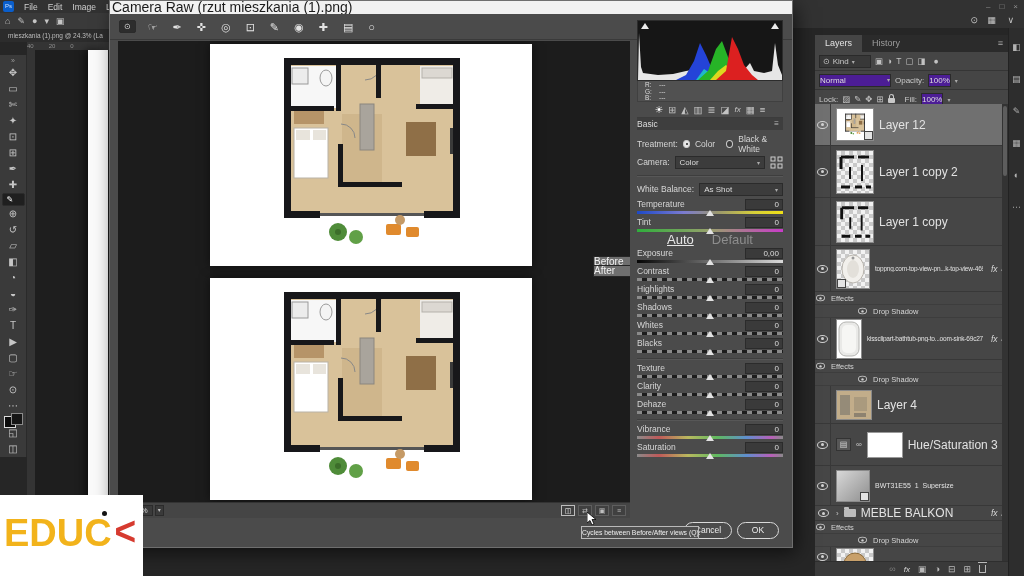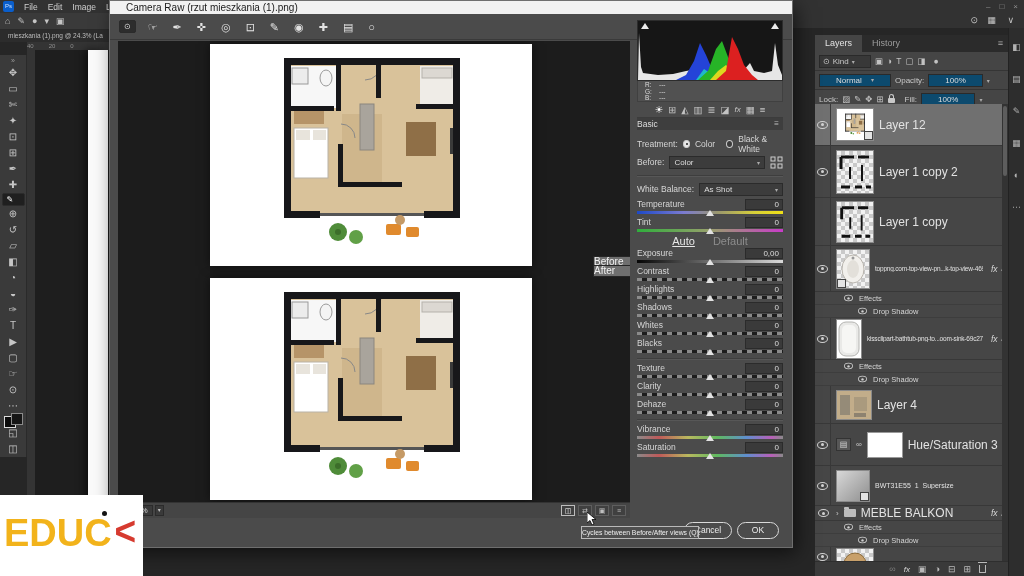--- a/index.html
+++ b/index.html
@@ -23,21 +23,21 @@
 #toolbar {position:absolute;left:0;top:55px;width:27px;height:402px;background:#3a3a3a;border-right:1px solid #2a2a2a;display:flex;flex-direction:column;align-items:center;padding-top:1px}
 #toolbar .collapse {font-size:7px;color:#9a9a9a;height:9px;line-height:9px}
 .tool {width:23px;height:16px;line-height:16px;text-align:center;font-size:10px;color:#c6c6c6}
 .tool.sel {background:#1f1f1f;color:#ffffff;border-radius:2px}
 #swatches {width:19px;height:19px;position:relative;margin-top:2px}
 #fgswatch {position:absolute;left:0;top:0;width:12px;height:12px;background:#0c0c0c;border:1px solid #dcdcdc}
 #bgswatch {position:absolute;right:0;bottom:0;width:12px;height:12px;background:#161616;border:1px solid #8a8a8a}
 
 
 #crdialog {position:absolute;left:110px;top:1px;width:682px;height:546px;z-index:10;box-shadow:0 0 0 1px #6e6e6e,4px 6px 18px rgba(0,0,0,.6)}
-#crtitle {height:13px;background:#f1f1f1;color:#1a1a1a;font-size:10px;line-height:13px;padding-left:16px}
+#crtitle {height:13px;background:#f1f1f1;color:#1a1a1a;font-size:14px;line-height:13px;padding-left:2px}
 #crbody {position:absolute;left:0;top:13px;right:0;bottom:0;background:#4b4b4b}
 #crtoolbar {position:absolute;left:0;top:0;width:100%;height:26px;border-bottom:1px solid #3a3a3a;display:flex;align-items:center;gap:9px;padding-left:9px}
 .crtool {font-size:11px;color:#e2e2e2;line-height:18px;padding:0 3px}
 .crtool.sel {background:#2d2d2d;border-radius:2px}
 #crfullscreen {position:absolute;right:10px;top:5px;font-size:11px;color:#d5d5d5}
 #crpreview {position:absolute;left:8px;top:27px;width:512px;height:462px;background:#1c1c1c;overflow:hidden}
 .fpimg {position:absolute;left:92px;width:322px;height:222px;background:#fff;box-shadow:0 0 10px rgba(0,0,0,.5)}
 #fpbefore {top:3px}
 #fpafter {top:237px}
 .babadge {position:absolute;right:-3px;width:40px;height:12px;background:#6f6f6f;border:1px solid #262626;color:#f2f2f2;font-size:10px;line-height:10px;}
@@ -83,41 +83,41 @@
 .srow {position:relative;height:17px;margin-top:1px}
 .slabel {position:absolute;left:0;top:0;font-size:8.5px}
 .sval {position:absolute;right:0;top:0;width:38px;height:11px;background:#3a3a3a;border:1px solid #2b2b2b;color:#dddddd;font-size:8px;line-height:9px;text-align:right;padding-right:3px}
 .strack {position:absolute;left:0;right:0;bottom:2px;height:3px;background:#222}
 .t-temp {background:linear-gradient(90deg,#1d49c8,#7b7bd0 32%,#99966f 55%,#d6cf3a 80%,#efdf16)}
 .t-tint {background:linear-gradient(90deg,#2fae3c,#98a06c 50%,#c93cc9)}
 .t-mono {background:linear-gradient(90deg,#050505,#d9d9d9)}
 .t-dash {background:repeating-linear-gradient(90deg,#8a8a8a 0 5px,#1d1d1d 5px 10px)}
 .t-rain {background:linear-gradient(90deg,#8a8a8a,#c05959 15%,#b9b95e 35%,#5fb95f 55%,#5f8fd0 75%,#b95fb9 92%,#8a8a8a)}
 .sthumb {position:absolute;left:50%;bottom:0;margin-left:-4px;width:0;height:0;border-left:4px solid transparent;border-right:4px solid transparent;border-bottom:6px solid #e2e2e2}
-#autorow {height:13px;display:flex;justify-content:center;gap:18px;font-size:11px;align-items:center}
+#autorow {height:13px;display:flex;justify-content:center;gap:18px;font-size:13px;align-items:flex-end}
 #autolbl {color:#e6e6e6;text-decoration:underline}
 #deflbl {color:#8d8d8d}
 #profilegrid {width:13px;height:13px}
 
 
 #toprighticons {position:absolute;left:792px;top:13px;width:232px;height:15px;background:#323232;color:#c5c5c5;font-size:9px}
 #toprighticons span {position:absolute;top:2px}
 #rightgap {position:absolute;left:792px;top:28px;width:232px;height:548px;background:#262626}
 #rightstrip {position:absolute;left:1008px;top:28px;width:16px;height:548px;background:#2d2d2d;border-left:1px solid #222;display:flex;flex-direction:column;align-items:center;gap:22px;padding-top:14px;color:#b2b2b2;font-size:9px}
 
 
 #layerspanel {position:absolute;left:815px;top:35px;width:193px;height:541px;background:#3f3f3f;overflow:hidden}
 #ltabs {height:17px;background:#2b2b2b;display:flex;position:relative}
 .ltab {padding:0 10px;font-size:9px;line-height:17px;color:#9c9c9c}
 .ltab.active {background:#454545;color:#e2e2e2}
 #ltabmenu {position:absolute;right:5px;top:0;line-height:17px;color:#aaa;font-size:9px}
 .lctl {height:19px;background:#454545;display:flex;align-items:center;gap:4px;padding:0 4px;font-size:8px;color:#c9c9c9;border-bottom:1px solid #353535}
 .kindbox {width:52px;height:13px;background:#383838;border:1px solid #2a2a2a;display:flex;align-items:center;gap:3px;padding:0 3px}
 .fico {font-size:8.5px;color:#c2c2c2}
-.valbox {background:#0c4a6e;border:1px solid #2a2a2a;height:13px;line-height:11px;padding:0 16px;color:#ddd}
+.valbox {background:#4c1d95;border:1px solid #2a2a2a;height:13px;line-height:11px;padding:0 0;color:#ddd}
 .dropar {font-size:6px;color:#aaa}
 .padlock {width:7px;height:5px;background:#c9c9c9;border-radius:1px;position:relative;display:inline-block;margin-top:3px}
 .padlock::before {content:'';position:absolute;top:-4px;left:1px;width:3px;height:4px;border:1px solid #c9c9c9;border-bottom:none;border-radius:3px 3px 0 0}
 
 #lrows {position:absolute;left:0;top:69px;right:0;bottom:15px;overflow:hidden}
 .lrow {display:flex;align-items:center;gap:5px;border-bottom:1px solid #383838;position:relative;background:#464646}
 .lrow.selrow {background:#707070}
 .eyebox {width:16px;align-self:stretch;border-right:1px solid #383838;display:flex;align-items:center;justify-content:center;flex:none}
 .eye {width:11px;height:8px;border:1px solid #d2d2d2;border-radius:50%;position:relative;display:inline-block}
 .eye::after {content:'';position:absolute;left:3px;top:1.5px;width:3px;height:3px;background:#d2d2d2;border-radius:50%}
@@ -127,21 +127,21 @@
 .checker {background-image:linear-gradient(45deg,#c9c9c9 25%,transparent 25%,transparent 75%,#c9c9c9 75%),linear-gradient(45deg,#c9c9c9 25%,#f2f2f2 25%,#f2f2f2 75%,#c9c9c9 75%);background-size:8px 8px;background-position:0 0,4px 4px;background-color:#f2f2f2}
 .sobadge {position:absolute;right:0;bottom:0;width:9px;height:9px;background:#e4e4e4;border:1px solid #444}
 .sobadge.bl {right:auto;left:0}
 .lname {font-size:12px;color:#e2e2e2;white-space:nowrap;overflow:hidden}
 .lname.small {font-size:6.5px;letter-spacing:-0.2px}
 .lname.u {text-decoration:underline;font-size:7px}
 .fxwrap {position:absolute;right:3px;display:flex;gap:3px;align-items:center}
 .fxlbl {font-style:italic;font-size:8.5px;color:#d8d8d8}
 .fxcol {font-size:6px;color:#bbb}
 .lsub {height:13px;display:flex;align-items:center;gap:5px;background:#464646;border-bottom:1px solid #3d3d3d;font-size:7.5px;color:#d5d5d5}
-.lsub.e1 {padding-left:28px}
+.lsub.e1 {}
 .lsub.e2 {padding-left:42px}
 .ladj {width:15px;height:13px;background:#575757;border:1px solid #333;color:#ddd;font-size:8px;text-align:center;line-height:11px;flex:none}
 .llink {font-size:8px;color:#c9c9c9}
 .lmask {width:36px;height:26px;background:#fff;border:1px solid #999;flex:none}
 .folder {width:12px;height:8px;background:#bdbdbd;border-radius:1px;position:relative;display:inline-block;flex:none}
 .folder::before {content:'';position:absolute;top:-2px;left:0;width:5px;height:2px;background:#bdbdbd;border-radius:1px 1px 0 0}
 .grparrow {font-size:8px;color:#c5c5c5}
 #lbottom {position:absolute;left:0;bottom:0;right:0;height:15px;background:#3a3a3a;border-top:1px solid #2e2e2e;display:flex;align-items:center;justify-content:flex-end;gap:8px;padding-right:22px;color:#b9b9b9;font-size:9px}
 #lbottom .dim {color:#7a7a7a}
 #lbottom .fxlbl {font-size:8px}
@@ -355,21 +355,21 @@
 
       <div id="crcontrols">
         <div class="ctlrow">
           <span>Treatment:</span>
           <span class="radio on"></span>
           <span class="radlabel">Color</span>
           <span class="radio"></span>
           <span>Black &amp; White</span>
         </div>
         <div class="ctlrow" style="height:20px">
-          <span>Before:</span>
+          <span>Camera:</span>
           <span class="sel" style="flex:1">
             <span>Color</span>
               <span class="arrow">▾</span>
           </span>
           <svg id="profilegrid" viewBox="0 0 13 13">
             <g fill="none" stroke="#cfcfcf">
                 <rect x="1" y="1" width="4" height="4"></rect>
                 <rect x="8" y="1" width="4" height="4"></rect>
                 <rect x="1" y="8" width="4" height="4"></rect>
                 <rect x="8" y="8" width="4" height="4"></rect>

